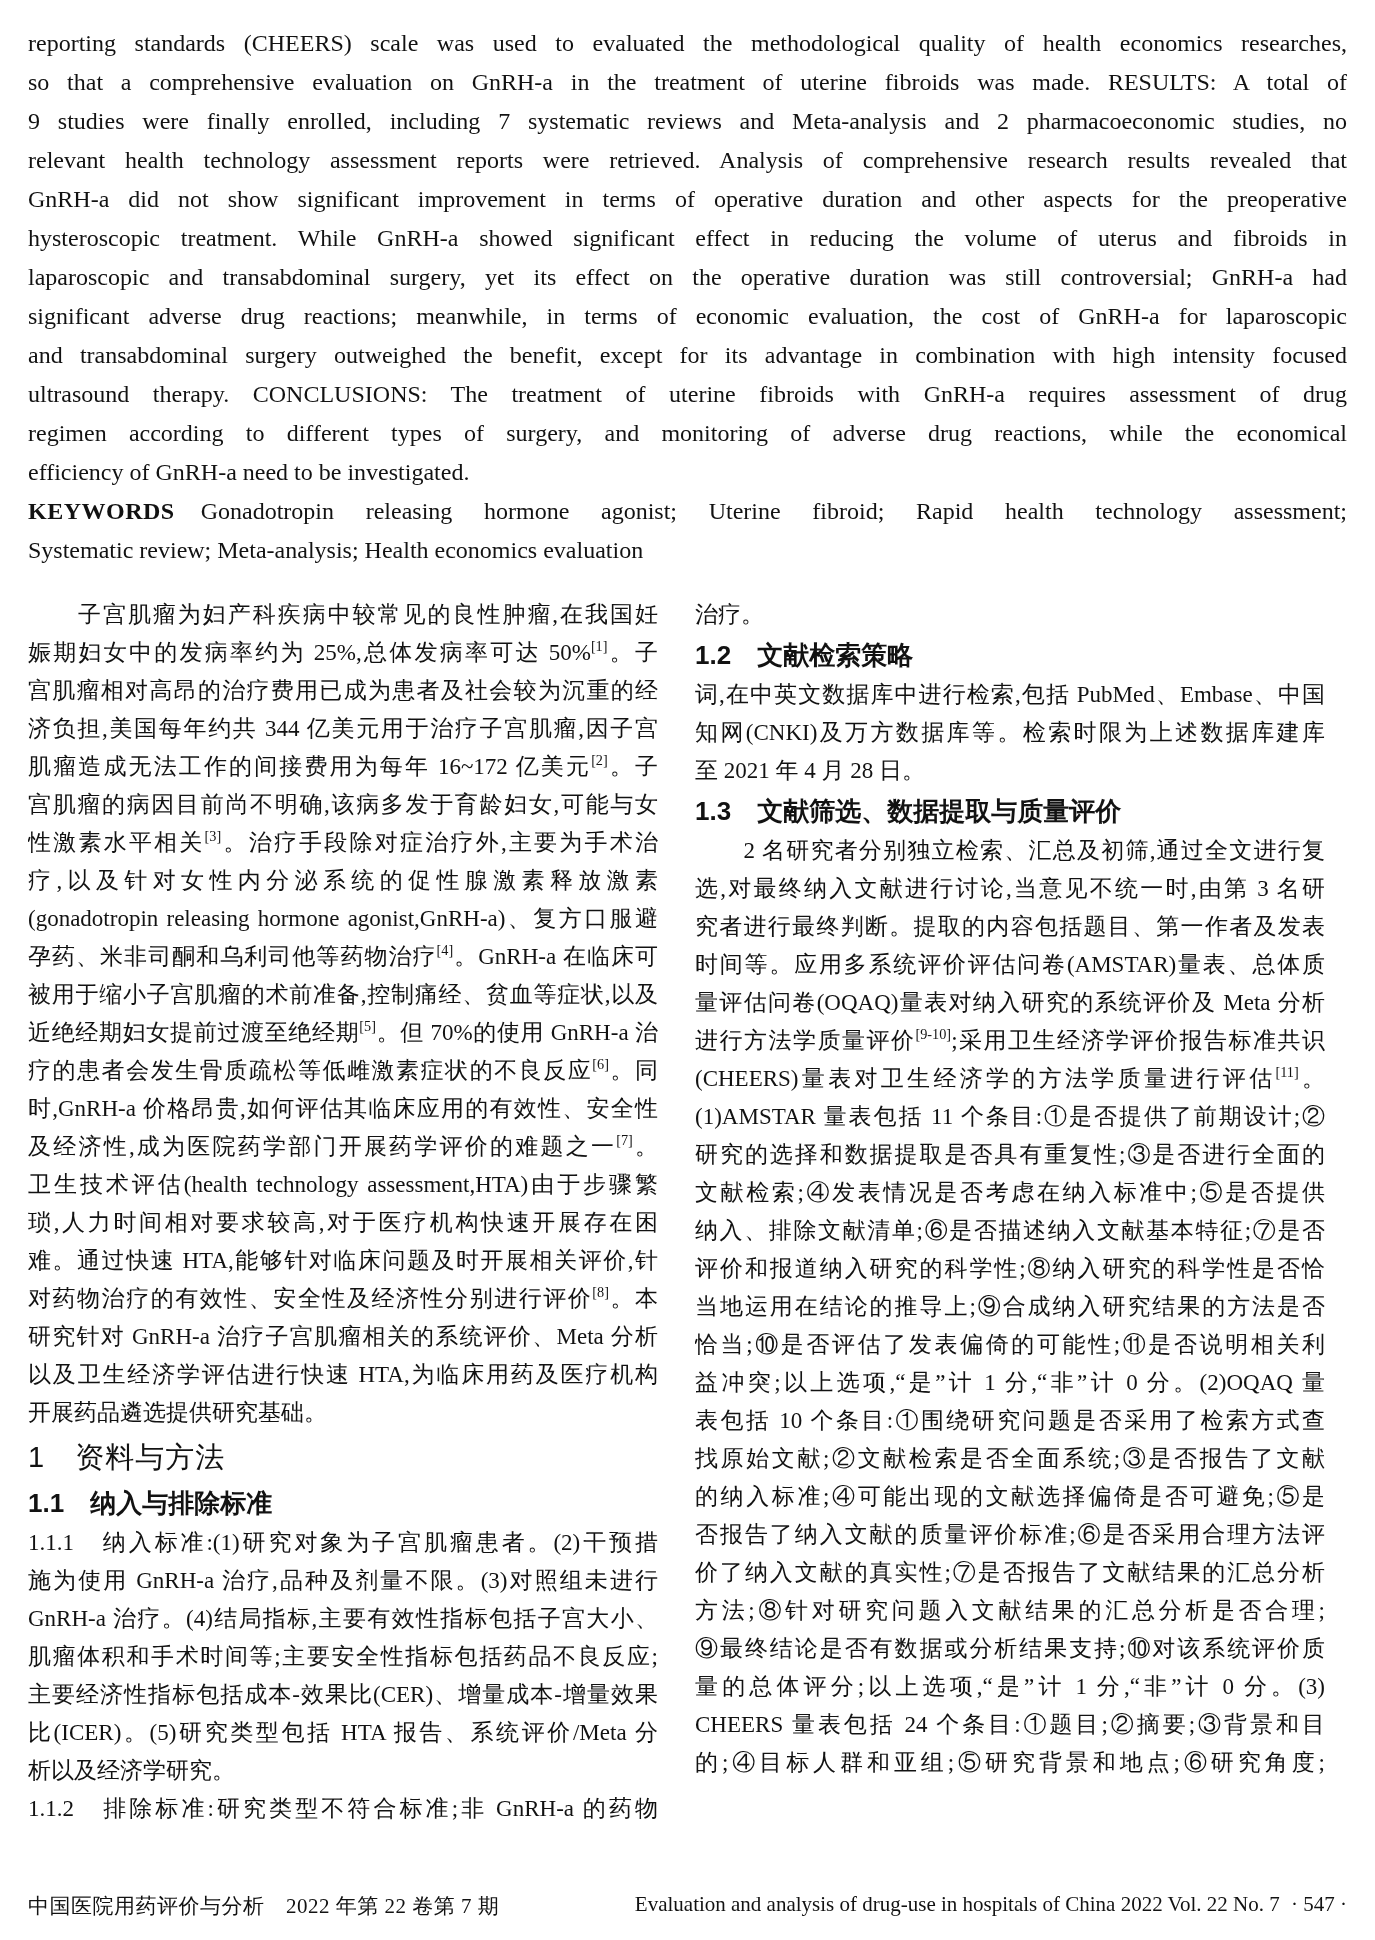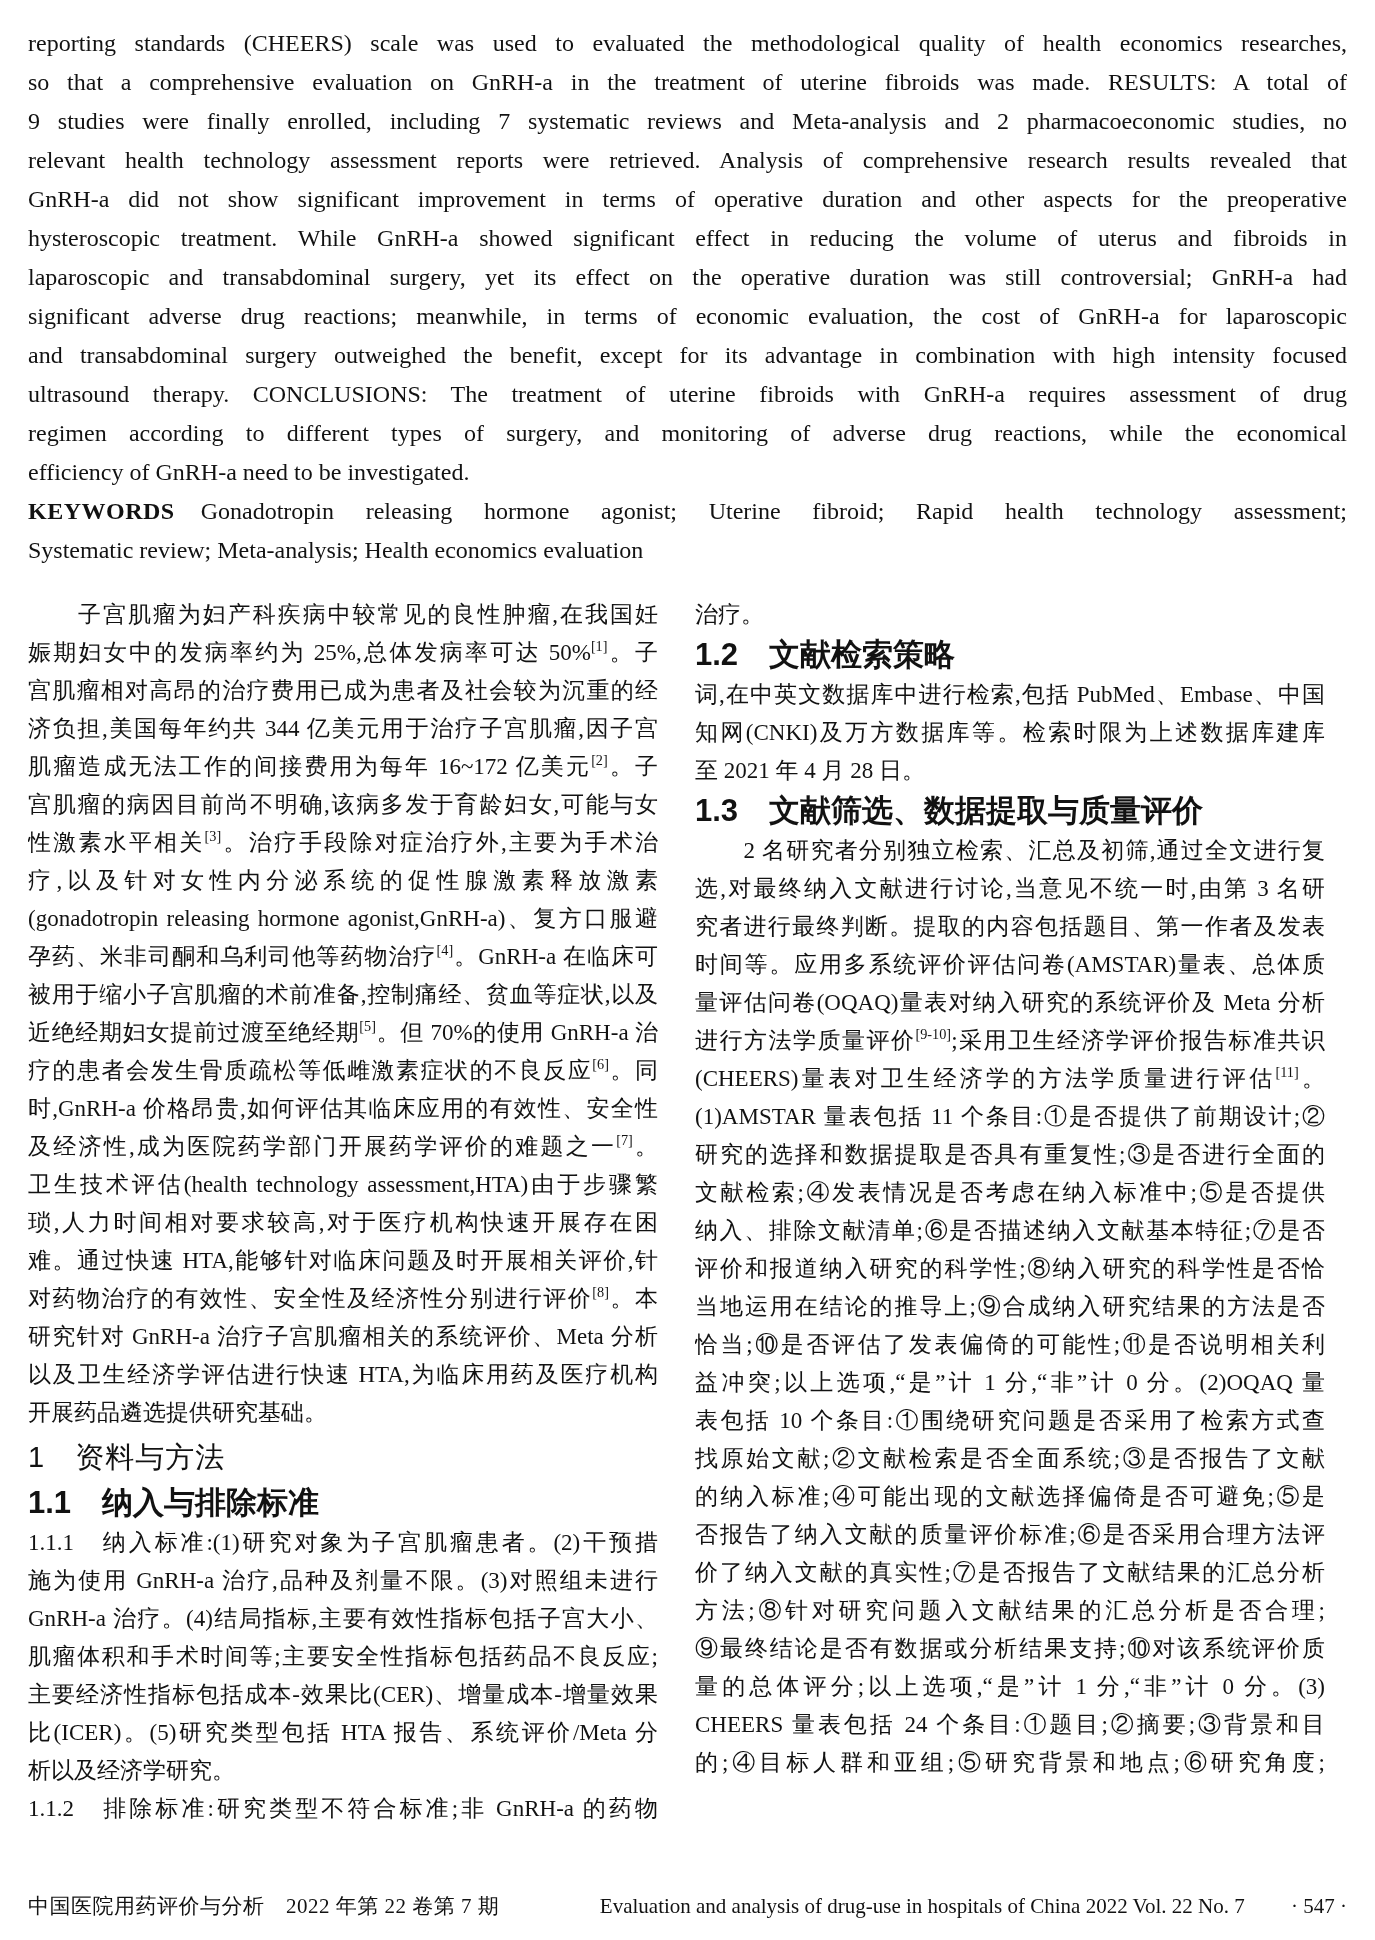--- a/index.html
+++ b/index.html
@@ -63,35 +63,35 @@
     font-family: "Liberation Sans", "DejaVu Sans", sans-serif;
     font-weight: normal;
     font-size: 29px;
     line-height: 50px;
     height: 50px;
     letter-spacing: 1px;
   }
   .sec-h2 {
     font-family: "Liberation Sans", "DejaVu Sans", sans-serif;
     font-weight: bold;
-    font-size: 31px;
+    font-size: 26px;
     line-height: 42px;
     height: 42px;
   }
   
   .footer {
     position: absolute;
     left: 28px; right: 28px; bottom: 20px;
     display: flex;
     justify-content: space-between;
-    align-items: center;
+    align-items: flex-start;
     font-size: 21px;
   }
   .footer .fleft { letter-spacing: 0.5px; }
-  .footer .fright span { padding-left: 6px; margin-left: 35px; }
+  .footer .fright span { padding-left: 6px; }
 </style>
 </head>
 <body>
 
 <div class="page">
 
   <div class="abstract-block">
       <div class="tline">reporting standards (CHEERS) scale was used to evaluated the methodological quality of health economics researches,</div>
       <div class="tline">so that a comprehensive evaluation on GnRH-a in the treatment of uterine fibroids was made.  RESULTS: A total of</div>
       <div class="tline">9 studies were finally enrolled, including 7 systematic reviews and Meta-analysis and 2 pharmacoeconomic studies, no</div>

